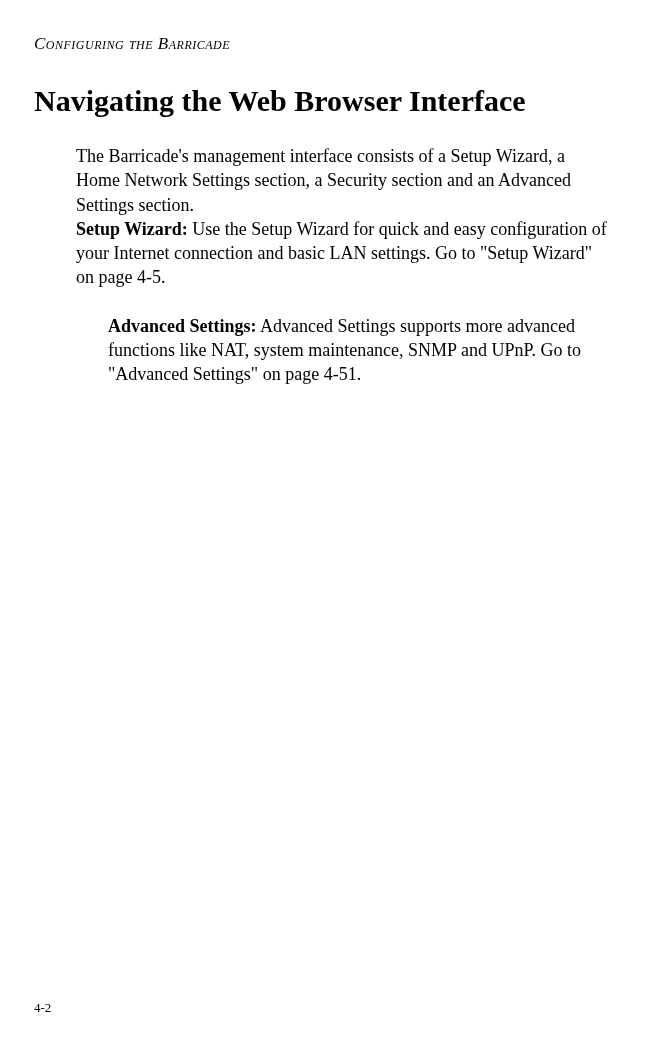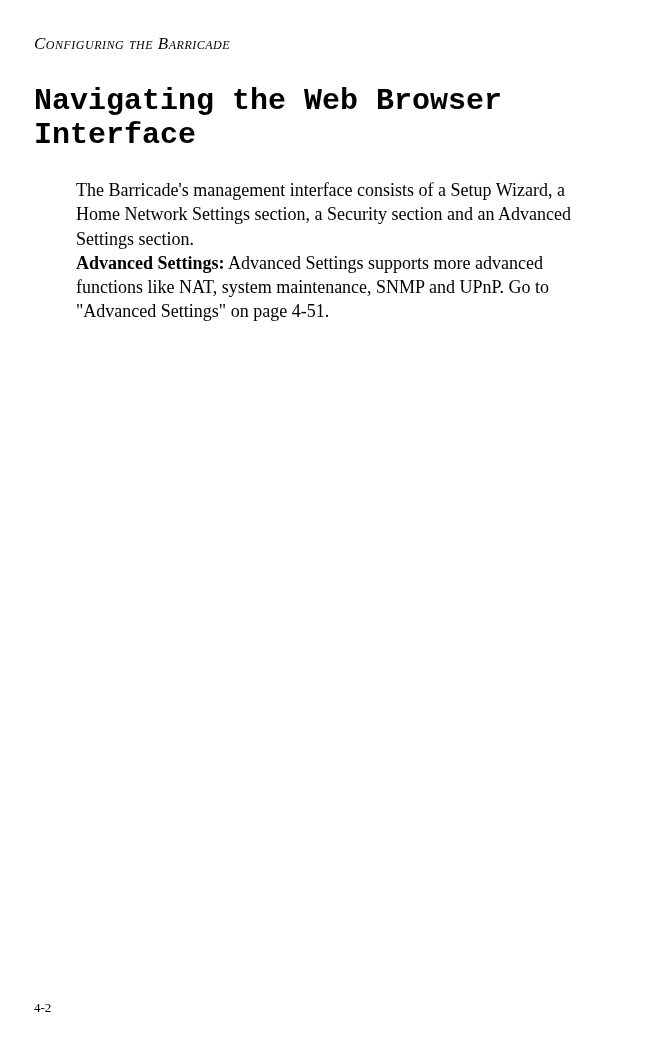--- a/index.html
+++ b/index.html
@@ -21,41 +21,42 @@
       padding: 34px 34px 40px 34px;
     }
     .running-header {
       font-style: italic;
       font-variant: small-caps;
       font-size: 17px;
       letter-spacing: 0.5px;
       margin-bottom: 30px;
     }
     .main-heading {
-      font-family: Liberation Mono, monospace;
+      font-family: Liberation Serif, serif;
       font-size: 30px;
       font-weight: bold;
       margin-bottom: 26px;
     }
     .body-block {
       padding-left: 42px;
       padding-right: 8px;
     }
     .intro-paragraph {
       font-size: 18px;
       line-height: 1.35;
     }
     .section-paragraph {
       font-size: 18px;
       line-height: 1.35;
       margin-bottom: 24px;
     }
     .section-paragraph.last {
       margin-top: 0px;
       margin-bottom: 0;
+      margin-left: 32px;
     }
     .section-title {
       font-weight: bold;
     }
     .page-number {
       position: absolute;
       bottom: 32px;
       left: 34px;
       font-size: 13px;
     }
@@ -63,20 +64,23 @@
 </head>
 <body>
 
 <div class="running-header">Configuring the Barricade</div>
 
 <h1 class="main-heading">Navigating the Web Browser Interface</h1>
 
 <div class="body-block">
   <p class="intro-paragraph">The Barricade's management interface consists of a Setup Wizard, a Home Network Settings section, a Security section and an Advanced Settings section.</p>
 
+  <p class="section-paragraph">
+    <span class="section-title">Setup Wizard:</span><span> Use the Setup Wizard for quick and easy configuration of your Internet connection and basic LAN settings. Go to "Setup Wizard" on page 4-5.</span>
+  </p>
 
 
 
   <p class="section-paragraph last">
     <span class="section-title">Advanced Settings:</span><span> Advanced Settings supports more advanced functions like NAT, system maintenance, SNMP and UPnP. Go to "Advanced Settings" on page 4-51.</span>
   </p>
 </div>
 
 <div class="page-number">4-2</div>
 

